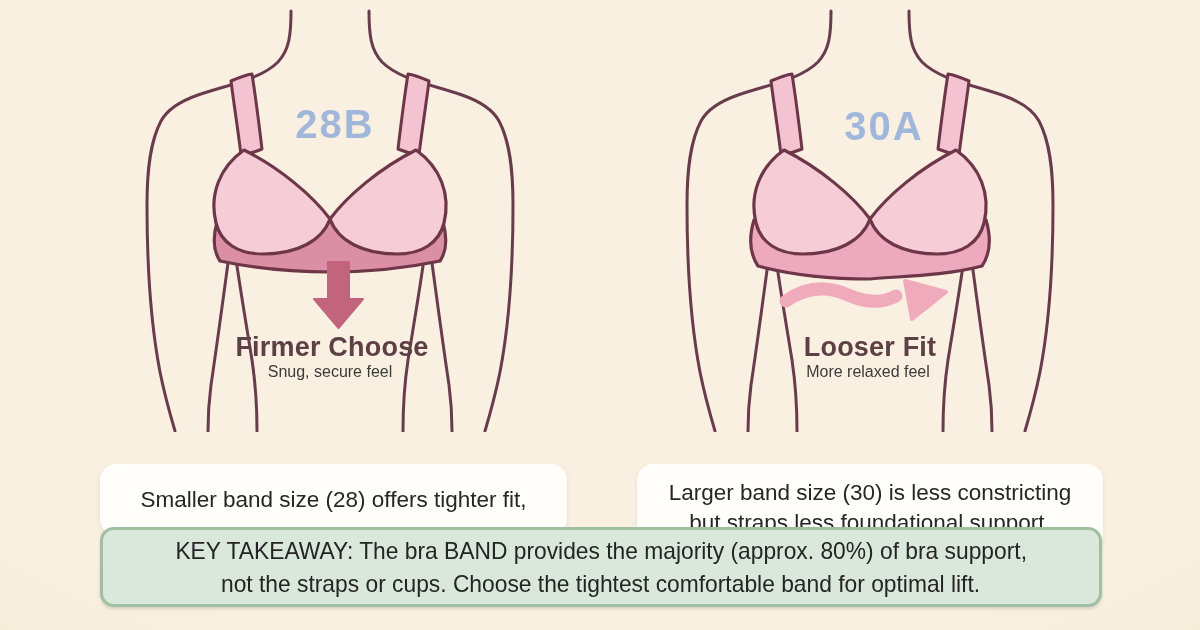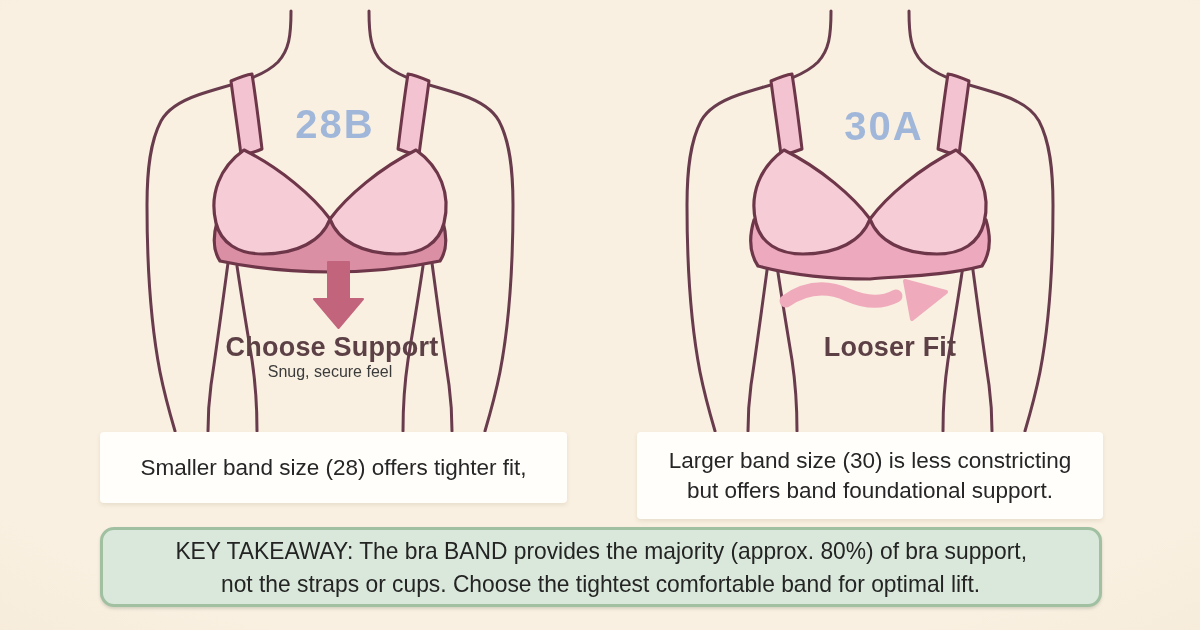--- a/index.html
+++ b/index.html
@@ -25,24 +25,24 @@
   }
   .effect-sub{
     position:absolute;
     transform:translate(-50%,-50%);
     font-size:16px;font-weight:400;
     color:#3b3b3b;white-space:nowrap;
   }
   .card{
     position:absolute;
     background:#fffefb;
-    border-radius:4px;
+    border-radius:16px;
     box-shadow:0 2px 4px rgba(160,140,110,.18);
     display:flex;flex-direction:column;justify-content:center;align-items:center;
-    color:#262626;font-size:22.5px;line-height:30px;text-align:center;
+    color:#262626;font-size:22.5px;line-height:30px;text-align:center;margin-top:32px;
   }
   .card div{white-space:nowrap;}
   .card.left{left:100px;top:432px;width:467px;height:71px;}
   .card.right{left:637px;top:432px;width:466px;height:87px;}
   .takeaway{
     position:absolute;
     left:100px;top:527px;width:1002px;height:80px;
     box-sizing:border-box;
     background:#d9e8da;
     border:3px solid #a0c0a1;
@@ -99,32 +99,33 @@
 
     <g>
       <path d="M 786 301 C 806 287, 826 285, 848 295 C 866 303, 881 304, 896 296" fill="none" stroke="#efaabc" stroke-width="13" stroke-linecap="round"></path>
       <path d="M 905 281 L 946 292 L 912 319 Z" fill="#efaabc" stroke="#efaabc" stroke-width="4" stroke-linejoin="round"></path>
     </g>
   </svg>
 
   <div class="size-label" style="left:335px;top:124px">28B</div>
   <div class="size-label" style="left:884px;top:126px">30A</div>
 
-  <div class="effect-title" style="left:332px;top:347px">Choose Support</div>
+  <div class="effect-title" style="left:332px;top:347px">Firmer Choose</div>
   <div class="effect-sub" style="left:330px;top:372px">Snug, secure feel</div>
 
-  <div class="effect-title" style="left:890px;top:347px">Looser Fit</div>
+  <div class="effect-title" style="left:870px;top:347px">Looser Fit</div>
+  <div class="effect-sub" style="left:868px;top:372px">More relaxed feel</div>
 
   <div class="card left">
     <div>Smaller band size (28) offers tighter fit,</div>
   </div>
 
   <div class="card right">
     <div>Larger band size (30) is less constricting</div>
-    <div>but offers band foundational support.</div>
+    <div>but straps less foundational support.</div>
   </div>
 
   <div class="takeaway">
     <div class="squeeze">KEY TAKEAWAY: The bra BAND provides the majority (approx. 80%) of bra support,</div>
     <div class="squeeze">not the straps or cups. Choose the tightest comfortable band for optimal lift.</div>
   </div>
 
 </div>
 
 </body></html>

